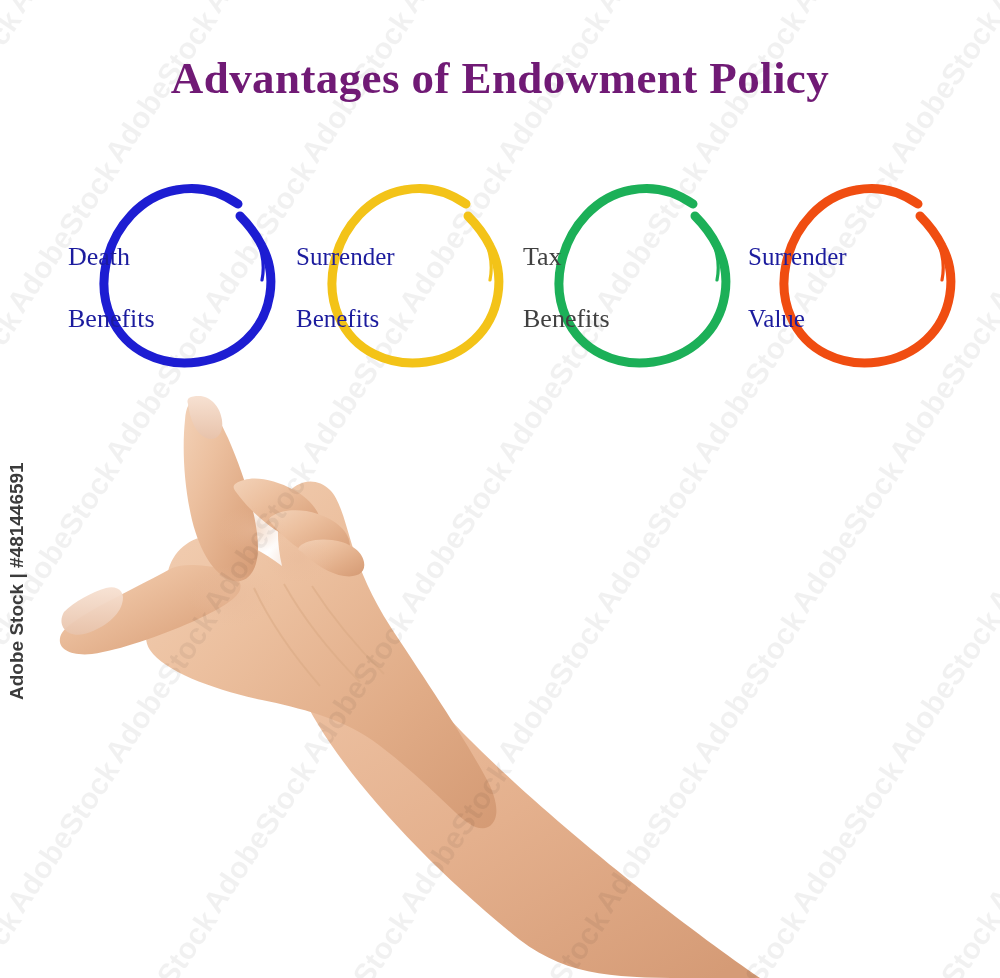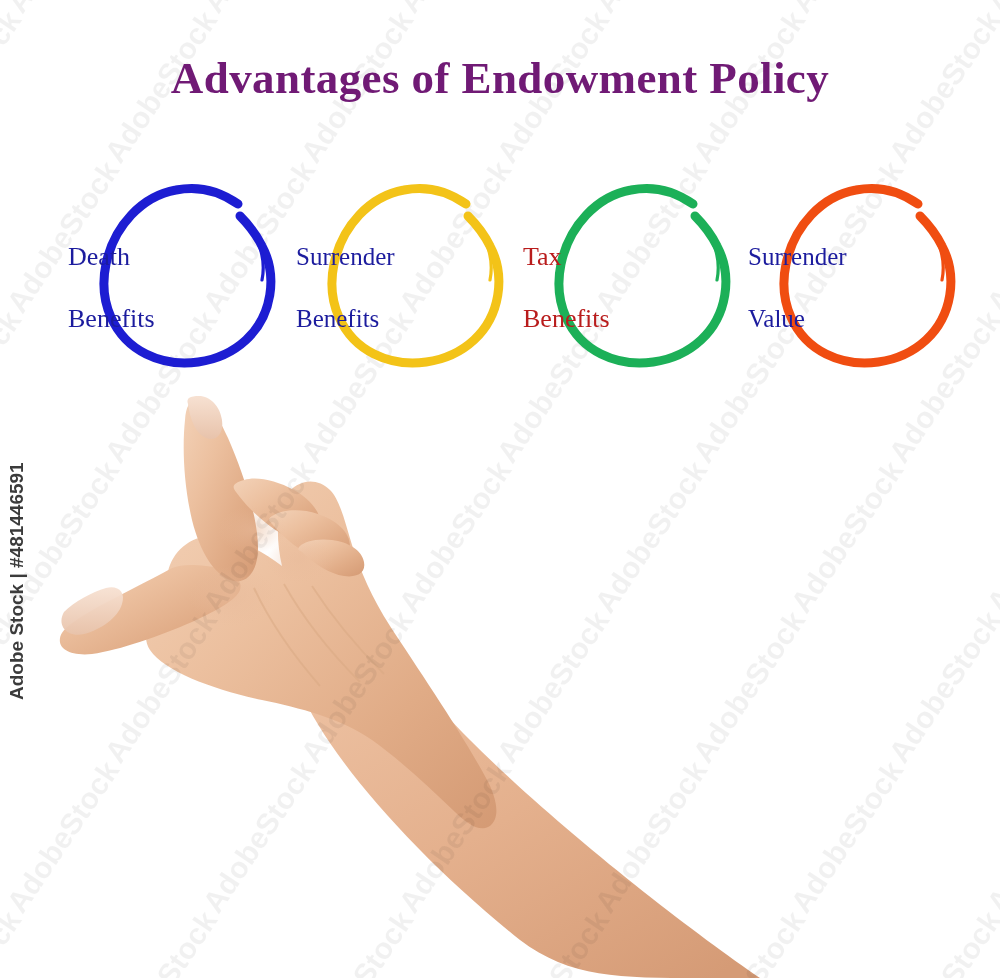--- a/index.html
+++ b/index.html
@@ -334,21 +334,21 @@
                  C 128 16, 106 12, 86 16
                  C 52 22, 24 52, 16 90
                  C 8 128, 24 164, 56 180
                  C 88 196, 130 190, 156 166
                  C 182 142, 188 102, 172 72
                  C 166 60, 158 50, 150 42" fill="none" stroke-linecap="round" stroke-linejoin="round" stroke="#1cb058" stroke-width="9"></path>
         <path class="ring-tail" d="M150 42
                  C 160 52, 166 62, 170 74
                  C 174 86, 174 96, 172 106" fill="none" stroke-linecap="round" stroke="#1cb058" stroke-width="3.2"></path>
       </svg>
-      <div class="node-label" style="color: #b91c1c;">
+      <div class="node-label" style="color: #404040;">
         <span>Tax</span><br>
         <span>Benefits</span>
       </div>
     </div>
 
     <div class="node" style="left:770px;">
       <svg viewBox="0 0 196 196">
         <path class="ring-main" d="M148 30
                  C 128 16, 106 12, 86 16
                  C 52 22, 24 52, 16 90

